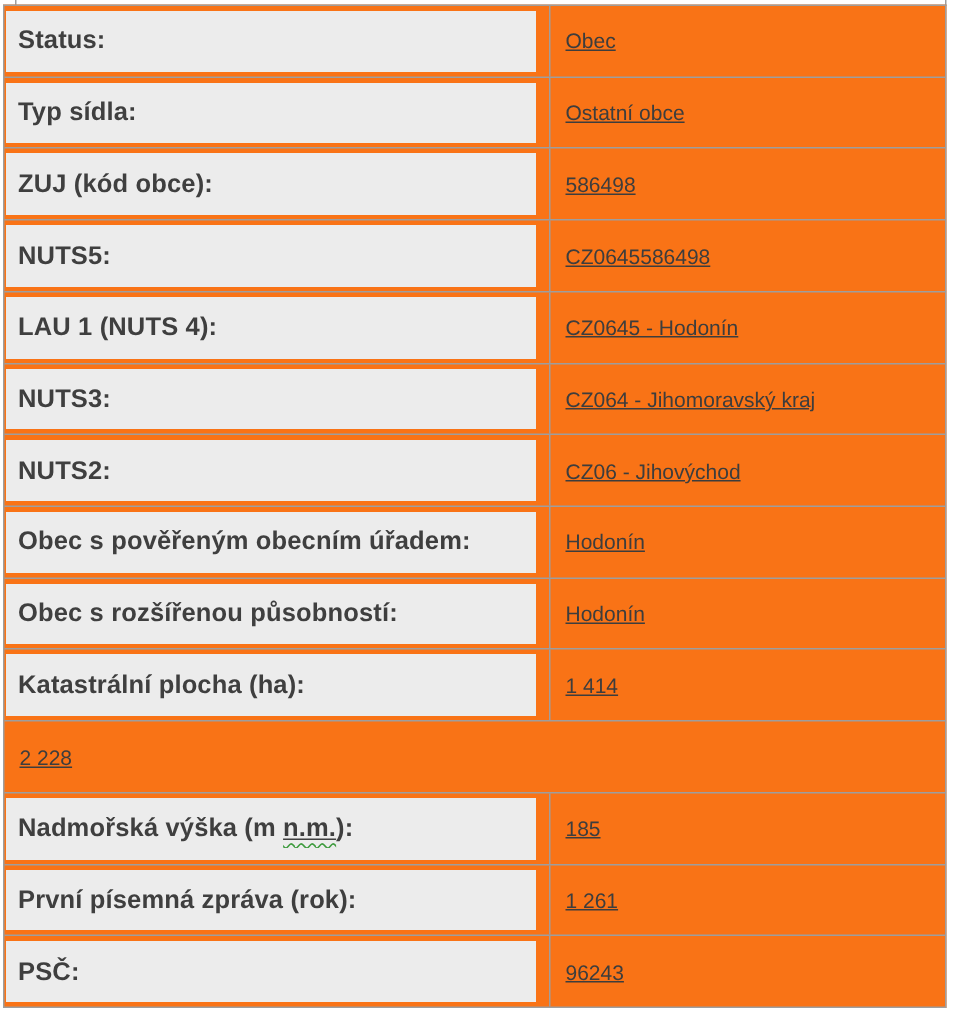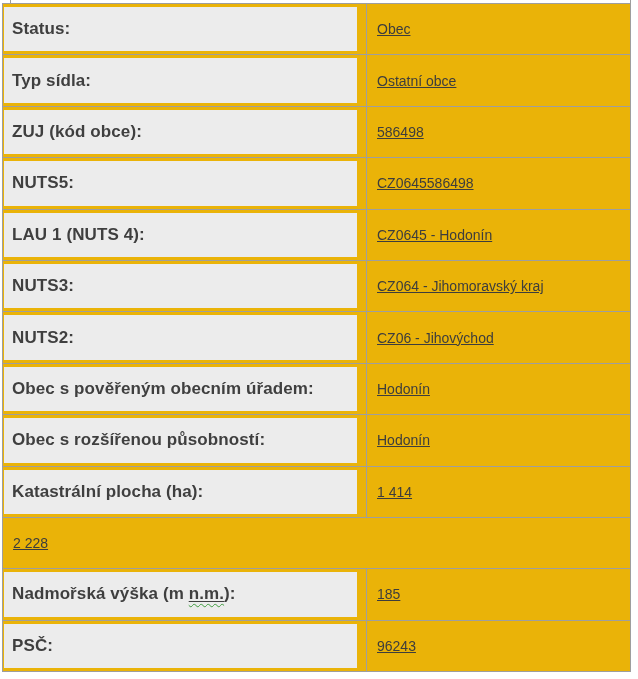--- a/index.html
+++ b/index.html
@@ -16,21 +16,21 @@
     background:var(--page-bg);
     font-family:"Liberation Sans","DejaVu Sans",sans-serif;
     position:relative;overflow:hidden;
   }
   .tick{position:absolute;top:0;width:1px;height:4px;background:var(--border);}
   .info-table{
     position:absolute;left:2px;top:3px;
     width:629px;height:669px;
     border:1px solid var(--border);
     display:flex;flex-direction:column;
-    background:#eab308;
+    background:#f97316;
   }
   .row{flex:1;display:flex;border-bottom:1px solid var(--border);min-height:0;}
   .row:last-child{border-bottom:none;}
   .label-cell{
     width:364px;flex:none;
     border-right:1px solid var(--border);
     background:var(--label-bg);
     background-clip:content-box;
     padding:3px 9px 3px 1px;
     display:flex;align-items:center;
@@ -161,19 +161,27 @@
     <div class="row">
       <div class="label-cell">
         <span class="label-text"><span>Nadmořská výška (m </span><span class="sq"><span class="u">n.m.</span></span><span>):</span></span>
       </div>
       <div class="value-cell">
         <span class="value-text"><span>185</span></span>
       </div>
     </div>
     <div class="row">
       <div class="label-cell">
+        <span class="label-text"><span>První písemná zpráva (rok):</span></span>
+      </div>
+      <div class="value-cell">
+        <span class="value-text"><span>1 261</span></span>
+      </div>
+    </div>
+    <div class="row">
+      <div class="label-cell">
         <span class="label-text"><span>PSČ:</span></span>
       </div>
       <div class="value-cell">
         <span class="value-text"><span>96243</span></span>
       </div>
     </div>
   </div>
 
 </body></html>

